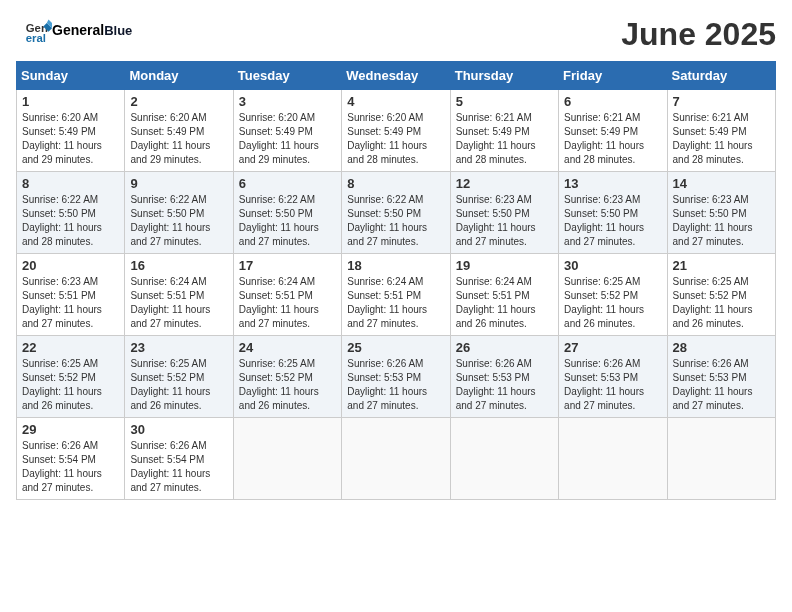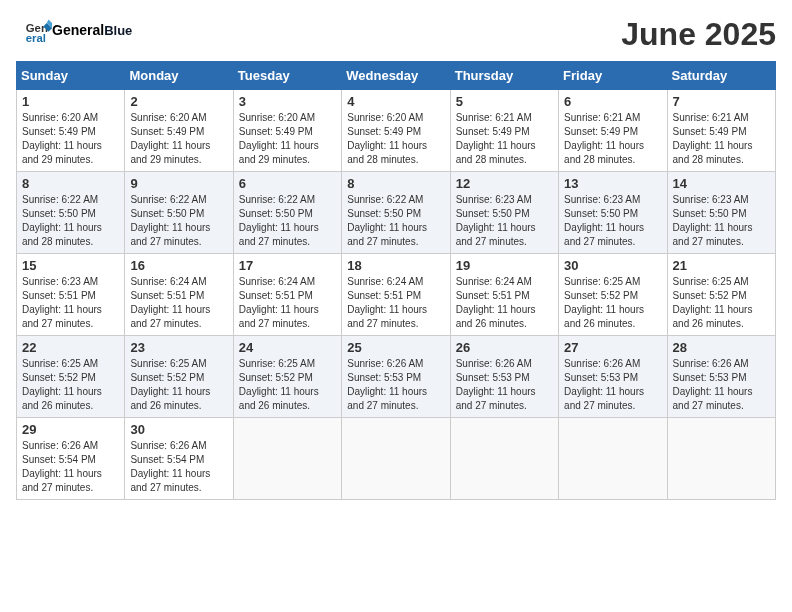--- a/index.html
+++ b/index.html
@@ -174,21 +174,21 @@
           <span class="day-num">13</span>
           <div class="day-info">Sunrise: 6:23 AM<br>Sunset: 5:50 PM<br>Daylight: 11 hours and 27 minutes.</div>
         </td>
         <td>
           <span class="day-num">14</span>
           <div class="day-info">Sunrise: 6:23 AM<br>Sunset: 5:50 PM<br>Daylight: 11 hours and 27 minutes.</div>
         </td>
       </tr>
       <tr>
         <td>
-          <span class="day-num">15</span>
+          <span class="day-num">20</span>
           <div class="day-info">Sunrise: 6:23 AM<br>Sunset: 5:51 PM<br>Daylight: 11 hours and 27 minutes.</div>
         </td>
         <td>
           <span class="day-num">16</span>
           <div class="day-info">Sunrise: 6:24 AM<br>Sunset: 5:51 PM<br>Daylight: 11 hours and 27 minutes.</div>
         </td>
         <td>
           <span class="day-num">17</span>
           <div class="day-info">Sunrise: 6:24 AM<br>Sunset: 5:51 PM<br>Daylight: 11 hours and 27 minutes.</div>
         </td>

